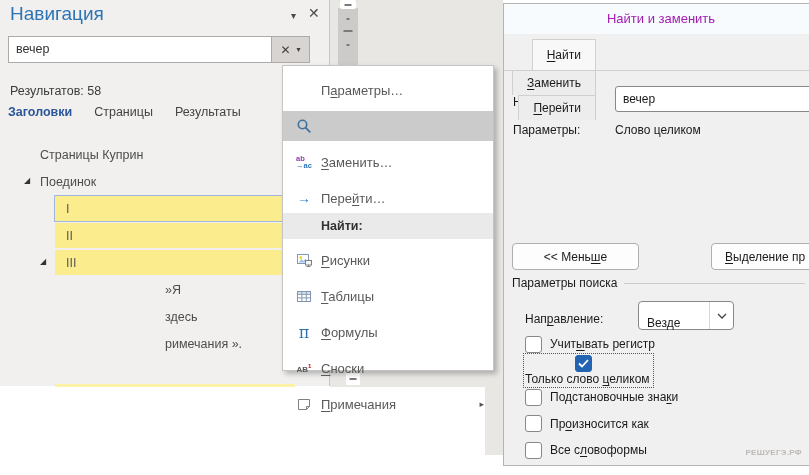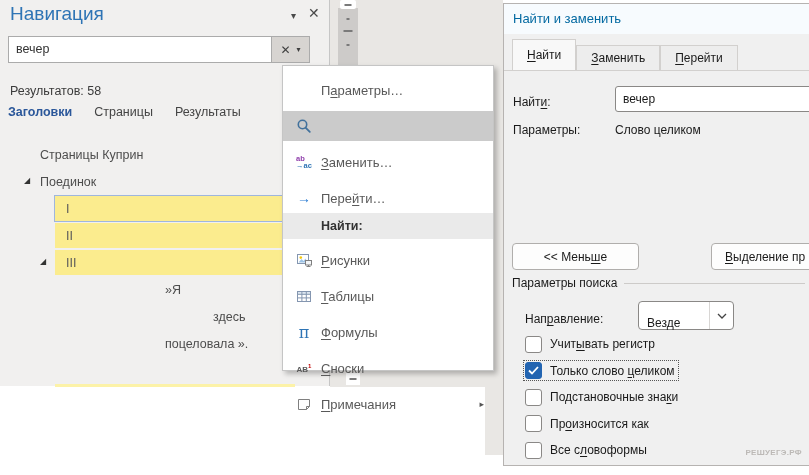--- a/index.html
+++ b/index.html
@@ -53,44 +53,44 @@
   .ri-ab{font-size:7.5px;font-weight:bold;line-height:7px;text-align:left;}
   .ri-ab .l1{color:#9141AC;display:block;}
   .ri-ab .l2{color:#2E74B5;display:block;}
   .goto-arrow{color:#2B7CD3;font-size:14px;font-weight:bold;}
   .pi-glyph{font-family:"DejaVu Serif",serif;color:#2E74B5;font-size:16px;}
   .ab1{font-size:8px;font-weight:bold;color:#595959;}
   .ab1 sup{color:#C00000;font-size:6px;}
 
   
   .dialog{position:absolute;left:503px;top:3px;width:306px;height:463px;background:#F0F0F0;border:1px solid #B6B3B1;border-right:none;overflow:hidden;z-index:4;}
-  .dlg-title{height:30px;background:#F7FBFE;font-size:13px;color:#0369a1;line-height:30px;padding-left:9px;}
+  .dlg-title{height:30px;background:#F7FBFE;font-size:13px;color:#a21caf;line-height:30px;padding-left:9px;text-align:center;}
   .dlg-tabline{position:absolute;left:0;top:66px;width:100%;height:1px;background:#D2D0CE;}
-  .dlg-tabs{position:absolute;left:8px;top:35px;display:flex;align-items:flex-end;z-index:2;}
+  .dlg-tabs{position:absolute;left:8px;top:35px;display:flex;align-items:flex-end;z-index:2;flex-direction:column;}
   .dlg-tab{font-size:12px;color:#1A1A1A;background:#EDEDED;border:1px solid #D2D0CE;border-bottom:none;height:25px;line-height:24px;padding:0 14px;}
   .dlg-tab.active{background:#F8F8F8;height:31px;line-height:30px;}
   .lbl{font-size:12px;color:#1A1A1A;}
   .find-label{position:absolute;left:9px;top:91px;}
   .txt-input{position:absolute;left:111px;top:82px;width:210px;height:26px;background:#fff;border:1px solid #8A8886;border-radius:3px;font-size:12px;color:#1A1A1A;line-height:24px;padding-left:7px;}
   .params-label{position:absolute;left:9px;top:119px;}
   .params-value{position:absolute;left:111px;top:119px;}
   .btn{position:absolute;height:27px;background:#FDFDFD;border:1px solid #B0AEAC;border-radius:4px;font-size:12px;color:#1A1A1A;font-family:inherit;display:flex;align-items:center;justify-content:center;}
   .btn-less{left:8px;top:239px;width:127px;}
   .btn-hl{left:207px;top:239px;width:130px;justify-content:flex-start;padding-left:13px;}
   .group-head{position:absolute;left:8px;top:272px;right:4px;display:flex;align-items:center;}
   .group-head .gt{font-size:12px;color:#1A1A1A;flex:none;}
   .group-head .gline{flex:1;height:1px;background:#CDCBC9;margin-left:7px;}
   .dir-label{position:absolute;left:21px;top:308px;}
   .combo{position:absolute;left:134px;top:297px;width:96px;height:29px;background:#fff;border:1px solid #8A8886;border-radius:4px;display:flex;align-items:center;}
   .combo .cv{font-size:12px;color:#1A1A1A;padding-left:8px;flex:1;margin-top:14px;}
   .combo .chev{width:24px;height:100%;border-left:1px solid #D8D6D4;display:flex;align-items:center;justify-content:center;}
   .checklist{position:absolute;left:20px;top:329px;}
   .cb-row{height:22px;margin-bottom:4.5px;display:flex;align-items:center;}
   .cb-row .inner{display:inline-flex;align-items:center;padding:1px 3px 1px 1px;}
-  .cb-row.focused .inner{outline:1px dotted #555;}
+  .cb-row.focused .inner{outline:1px dotted #555;flex-direction:column;}
   .cb-box{width:17px;height:17px;border:1px solid #8A8886;border-radius:3px;background:#fff;margin-right:8px;flex:none;display:flex;align-items:center;justify-content:center;}
   .cb-box.checked{background:var(--check-blue);border-color:var(--check-blue);}
   .cb-label{font-size:12px;color:#1A1A1A;white-space:nowrap;}
   .watermark{position:absolute;right:7px;bottom:8px;font-size:8px;font-weight:bold;color:#BCB9B6;letter-spacing:.3px;}
   u{text-underline-offset:2px;}
 </style>
 </head>
 <body>
 
 <div id="root">
@@ -148,24 +148,24 @@
         <div class="n-item">
           <span class="tri" style="left: 40px;">◢</span>
           <div class="yband">
             <span>III</span>
           </div>
         </div>
         <div class="n-item">
           <span class="plain" style="left: 165px;">»Я</span>
         </div>
         <div class="n-item">
-          <span class="plain" style="left: 165px; margin-left: 48px;">здесь</span>
-        </div>
-        <div class="n-item">
-          <span class="plain" style="left: 165px;">поцеловала ».</span>
+          <span class="plain" style="left: 165px;">здесь</span>
+        </div>
+        <div class="n-item">
+          <span class="plain" style="left: 165px;">римечания ».</span>
         </div>
       </div>
     <div class="nav-sliver"></div>
   </div>
 
   <div class="menu" id="searchMenu">
       <div class="m-item">
         <span class="m-icon"></span>
         <span class="m-label">П<u>а</u>раметры…</span>
       </div>

